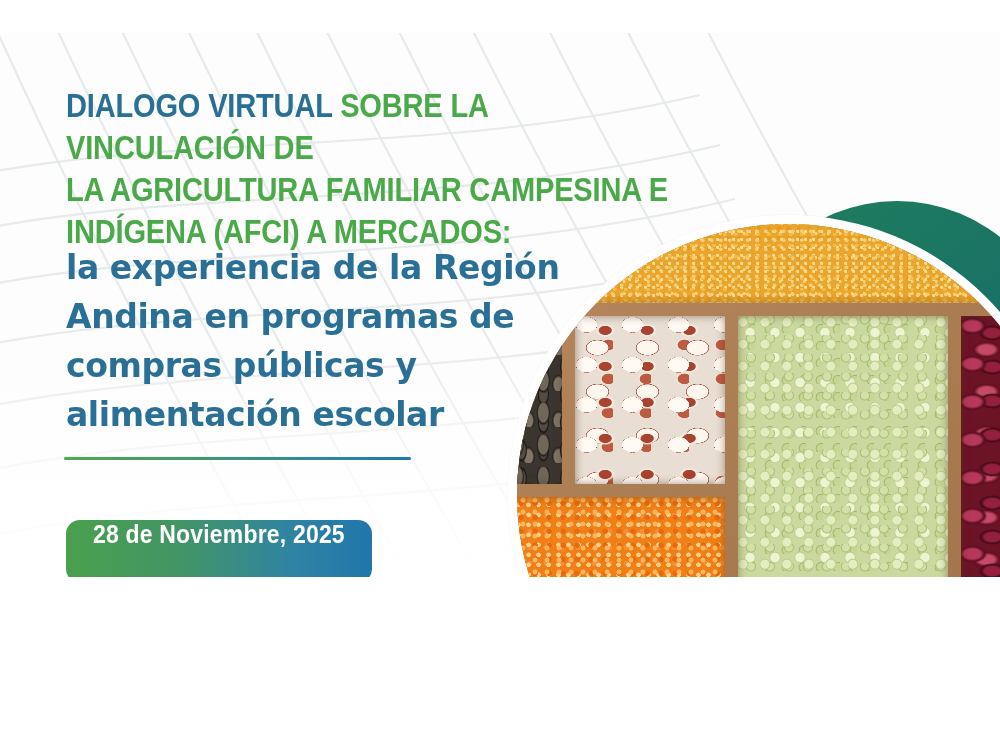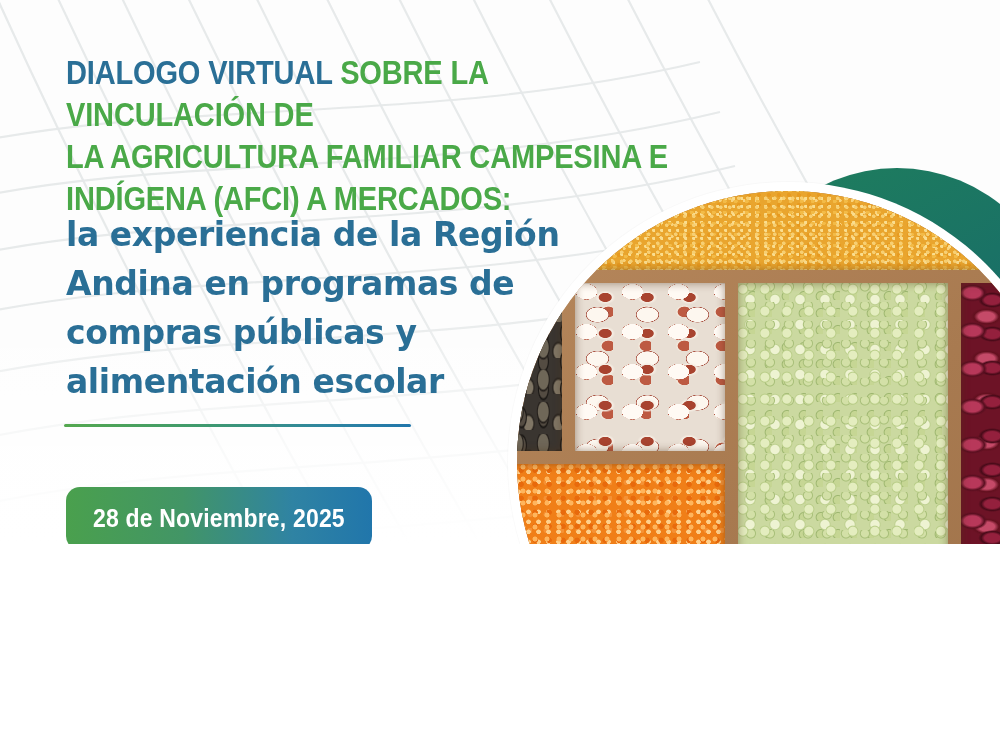--- a/index.html
+++ b/index.html
@@ -9,20 +9,21 @@
     font-family:"Liberation Sans", sans-serif;
     background:#ffffff;
     overflow:hidden;
     position:relative;
   }
   .poster {
     position:relative;
     width:1000px; height:544px;
     background:#fdfdfd;
     overflow:hidden;
+    margin-top:33px;
   }
 
   
   .bg-mesh { position:absolute; inset:0; z-index:0; pointer-events:none; }
   .bg-fade {
     position:absolute; inset:0; z-index:1; pointer-events:none;
     background:linear-gradient(180deg, rgba(255,255,255,0) 0%, rgba(255,255,255,0) 55%, rgba(255,255,255,.75) 82%, #fff 100%);
   }
 
   
@@ -187,21 +188,21 @@
     border-radius:2px;
     background:linear-gradient(90deg,#54a84f 0%, #3f9a6e 40%, #2f86a0 75%, #2176ab 100%);
   }
 
   .date-badge {
     position:absolute;
     left:66px; top:487px;
     width:306px; height:63px;
     border-radius:14px;
     background:linear-gradient(90deg,#4aa04d 0%, #429566 38%, #2f83a3 74%, #2176ab 100%);
-    display:flex; align-items:center; justify-content:center;
+    display:flex; align-items:flex-start; justify-content:center;
   }
   .date-badge span {
     color:#ffffff;
     font-family:"Liberation Sans Narrow","Liberation Sans", sans-serif;
     font-weight:700;
     font-size:25px;
     letter-spacing:0.2px;
     transform:scaleX(.92);
   }
 

